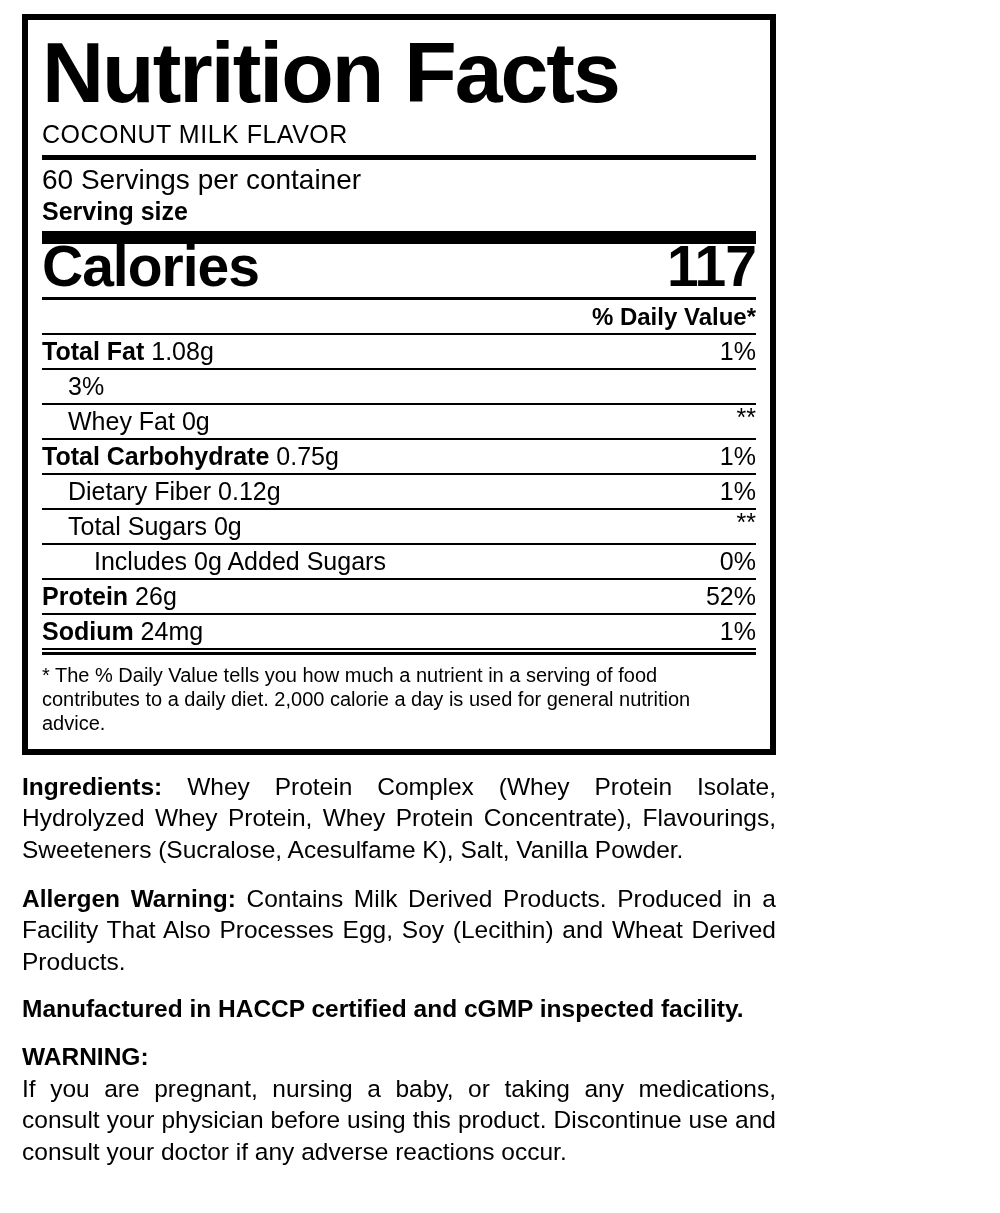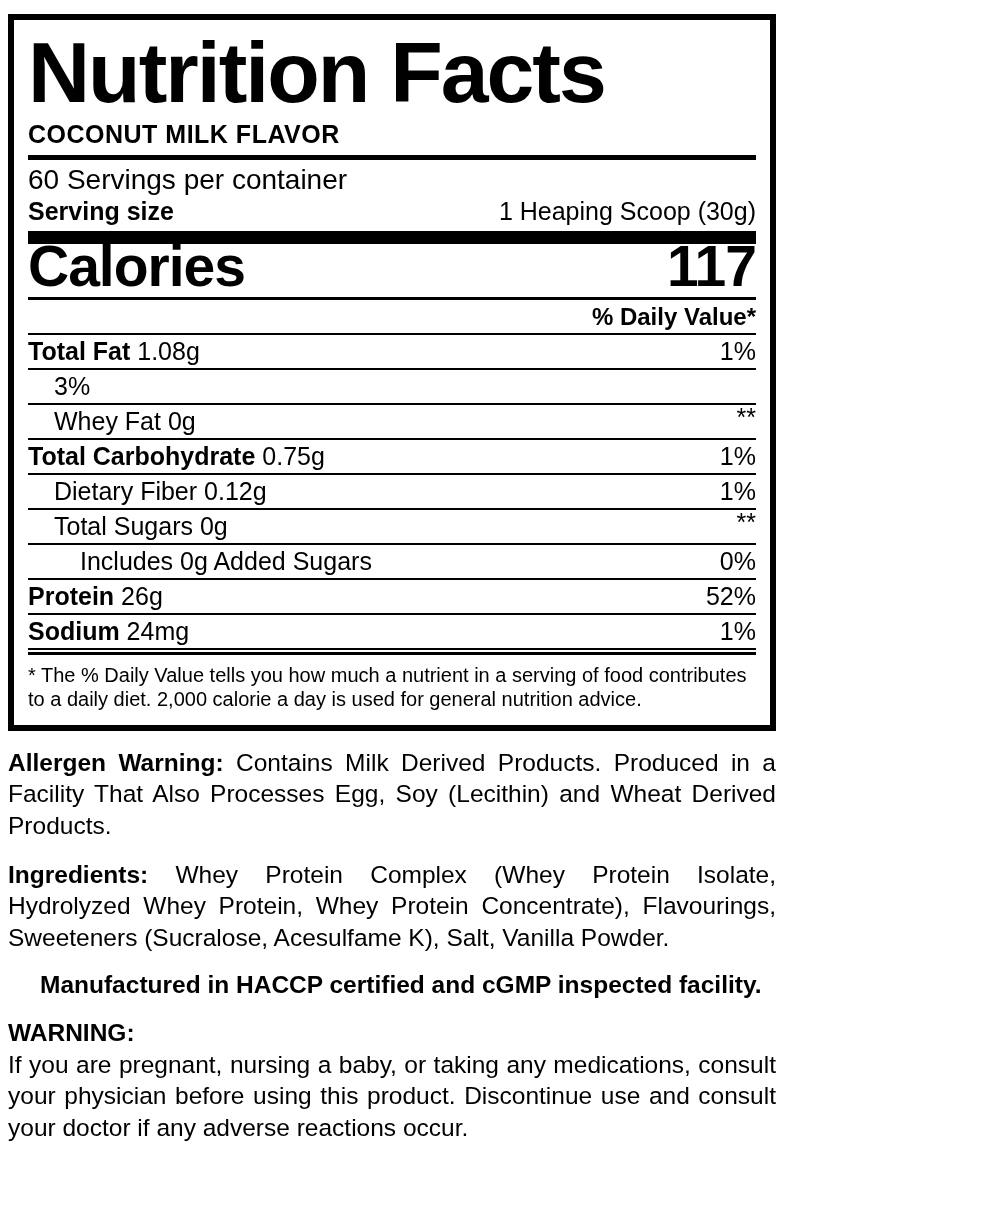--- a/index.html
+++ b/index.html
@@ -12,40 +12,40 @@
     width: 1000px;
     height: 1213px;
     font-family: "Liberation Sans", sans-serif;
     color: #000000;
     -webkit-font-smoothing: antialiased;
   }
   .page {
     position: relative;
     width: 800px;
     height: 1213px;
-    padding: 14px 18px 0 2px;
+    padding: 14px 18px 0 16px;
   }
 
   
   .nf-panel {
     border: 6px solid #000;
     padding: 10px 14px 14px 14px;
     margin: 0 6px;
   }
   .nf-title {
     font-family: "Liberation Sans", sans-serif;
     font-weight: bold;
     font-size: 86px;
     line-height: 0.95;
     letter-spacing: -2px;
     margin: 2px 0 6px 0;
   }
   .nf-flavor {
     font-size: 25px;
-    font-weight: bold;
+    font-weight: normal;
     letter-spacing: 0.5px;
     margin-bottom: 6px;
   }
   .rule-thick {
     border-bottom: 5px solid #000;
     margin: 4px 0 2px 0;
   }
   .rule-med {
     border-bottom: 3px solid #000;
     margin: 2px 0;
@@ -129,21 +129,20 @@
     font-size: 24.5px;
     line-height: 1.28;
     text-align: justify;
     margin-bottom: 18px;
   }
   .para b { font-weight: bold; }
   .bold-line {
     font-size: 24.5px;
     font-weight: bold;
     margin-bottom: 20px;
-    margin-left: 32px;
   }
   .warn-head {
     font-size: 24.5px;
     font-weight: bold;
     margin-bottom: 2px;
   }
 </style>
 </head>
 <body>
 
@@ -153,21 +152,20 @@
 
     <div class="nf-title">Nutrition Facts</div>
     <div class="nf-flavor">COCONUT MILK FLAVOR</div>
 
     <div class="rule-thick"></div>
 
     <div class="servings">60 Servings per container</div>
 
     <div class="row serving-size">
       <span>Serving size</span>
-      <span class="val">1 Heaping Scoop (30g)</span>
     </div>
 
     <div class="rule-xthick"></div>
 
 
     <div class="cal-row">
       <span class="cal-label">Calories</span>
       <span class="cal-value">117</span>
     </div>
 
@@ -225,25 +223,25 @@
       </div>
 
     <div class="rule-med"></div>
 
     <div class="footnote">* The % Daily Value tells you how much a nutrient in a serving of food contributes to a daily diet. 2,000 calorie a day is used for general nutrition advice.</div>
   </div>
 
   <div class="lower">
 
     <div class="para">
+      <b>Ingredients:</b><span> Whey Protein Complex (Whey Protein Isolate, Hydrolyzed Whey Protein, Whey Protein Concentrate), Flavourings, Sweeteners (Sucralose, Acesulfame K), Salt, Vanilla Powder.</span>
+    </div>
+
+    <div class="para">
       <b>Allergen Warning:</b><span> Contains Milk Derived Products. Produced in a Facility That Also Processes Egg, Soy (Lecithin) and Wheat Derived Products.</span>
-    </div>
-
-    <div class="para">
-      <b>Ingredients:</b><span> Whey Protein Complex (Whey Protein Isolate, Hydrolyzed Whey Protein, Whey Protein Concentrate), Flavourings, Sweeteners (Sucralose, Acesulfame K), Salt, Vanilla Powder.</span>
     </div>
 
     <div class="bold-line">Manufactured in HACCP certified and cGMP inspected facility.</div>
 
     <div class="warn-head">WARNING:</div>
     <div class="para">If you are pregnant, nursing a baby, or taking any medications, consult your physician before using this product. Discontinue use and consult your doctor if any adverse reactions occur.</div>
   </div>
 
 </div>
 

